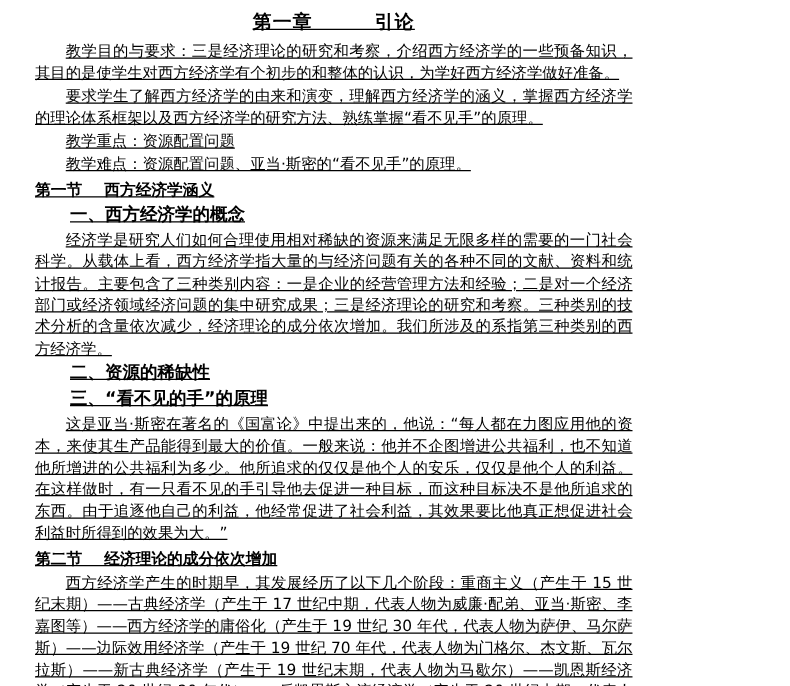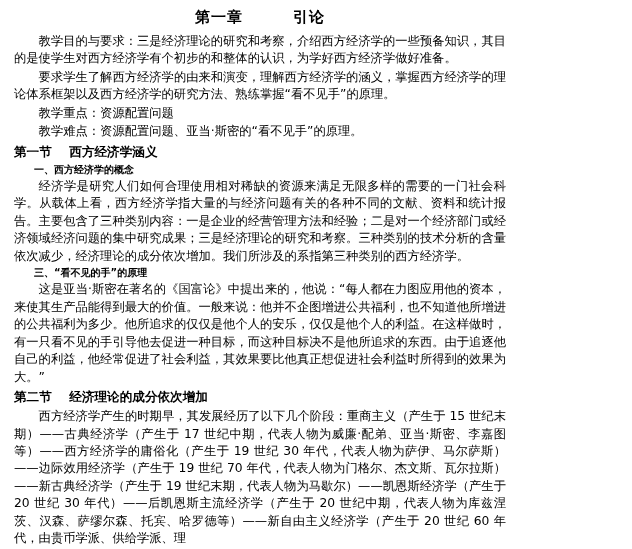--- a/index.html
+++ b/index.html
@@ -11,22 +11,23 @@
     width: 632px;
     height: 549px;
     overflow: hidden;
     font-family: "DejaVu Sans", "Liberation Sans", sans-serif;
     color: #000000;
   }
   .page {
     width: 520px;
     height: 549px;
     box-sizing: border-box;
-    padding: 6px 14px 0 14px;
+    padding: 6px 14px 0 28px;
     position: relative;
+    text-decoration: underline;
   }
   .chapter-title {
     text-align: center;
     font-size: 15px;
     font-weight: bold;
     letter-spacing: 1px;
     margin: 2px 0 6px 0;
     white-space: pre;
   }
   .para {
@@ -37,21 +38,21 @@
     margin: 0 0 1px 0;
     text-indent: 2em;
   }
   .section-head {
     font-size: 12.6px;
     font-weight: bold;
     margin: 3px 0 2px 0;
     white-space: pre;
   }
   .sub-head {
-    font-size: 10px;
+    font-size: 14px;
     font-weight: bold;
     text-indent: 2em;
     margin: 1px 0 1px 0;
     line-height: 1.42;
   }
 </style>
 </head>
 <body>
 
 <div class="page">
@@ -59,19 +60,20 @@
 
   <div class="para">教学目的与要求：三是经济理论的研究和考察，介绍西方经济学的一些预备知识，其目的是使学生对西方经济学有个初步的和整体的认识，为学好西方经济学做好准备。</div>
   <div class="para">要求学生了解西方经济学的由来和演变，理解西方经济学的涵义，掌握西方经济学的理论体系框架以及西方经济学的研究方法、熟练掌握“看不见手”的原理。</div>
   <div class="para">教学重点：资源配置问题</div>
   <div class="para">教学难点：资源配置问题、亚当·斯密的“看不见手”的原理。</div>
 
   <div class="section-head">第一节    西方经济学涵义</div>
   <div class="sub-head">一、西方经济学的概念</div>
   <div class="para">经济学是研究人们如何合理使用相对稀缺的资源来满足无限多样的需要的一门社会科学。从载体上看，西方经济学指大量的与经济问题有关的各种不同的文献、资料和统计报告。主要包含了三种类别内容：一是企业的经营管理方法和经验；二是对一个经济部门或经济领域经济问题的集中研究成果；三是经济理论的研究和考察。三种类别的技术分析的含量依次减少，经济理论的成分依次增加。我们所涉及的系指第三种类别的西方经济学。</div>
 
+  <div class="sub-head">二、资源的稀缺性</div>
 
   <div class="sub-head">三、“看不见的手”的原理</div>
   <div class="para">这是亚当·斯密在著名的《国富论》中提出来的，他说：“每人都在力图应用他的资本，来使其生产品能得到最大的价值。一般来说：他并不企图增进公共福利，也不知道他所增进的公共福利为多少。他所追求的仅仅是他个人的安乐，仅仅是他个人的利益。在这样做时，有一只看不见的手引导他去促进一种目标，而这种目标决不是他所追求的东西。由于追逐他自己的利益，他经常促进了社会利益，其效果要比他真正想促进社会利益时所得到的效果为大。”</div>
 
   <div class="section-head">第二节    经济理论的成分依次增加</div>
   <div class="para">西方经济学产生的时期早，其发展经历了以下几个阶段：重商主义（产生于 15 世纪末期）——古典经济学（产生于 17 世纪中期，代表人物为威廉·配弟、亚当·斯密、李嘉图等）——西方经济学的庸俗化（产生于 19 世纪 30 年代，代表人物为萨伊、马尔萨斯）——边际效用经济学（产生于 19 世纪 70 年代，代表人物为门格尔、杰文斯、瓦尔拉斯）——新古典经济学（产生于 19 世纪末期，代表人物为马歇尔）——凯恩斯经济学（产生于 20 世纪 30 年代）——后凯恩斯主流经济学（产生于 20 世纪中期，代表人物为库兹涅茨、汉森、萨缪尔森、托宾、哈罗德等）——新自由主义经济学（产生于 20 世纪 60 年代，由贵币学派、供给学派、理</div>
 </div>
 
 </body></html>

